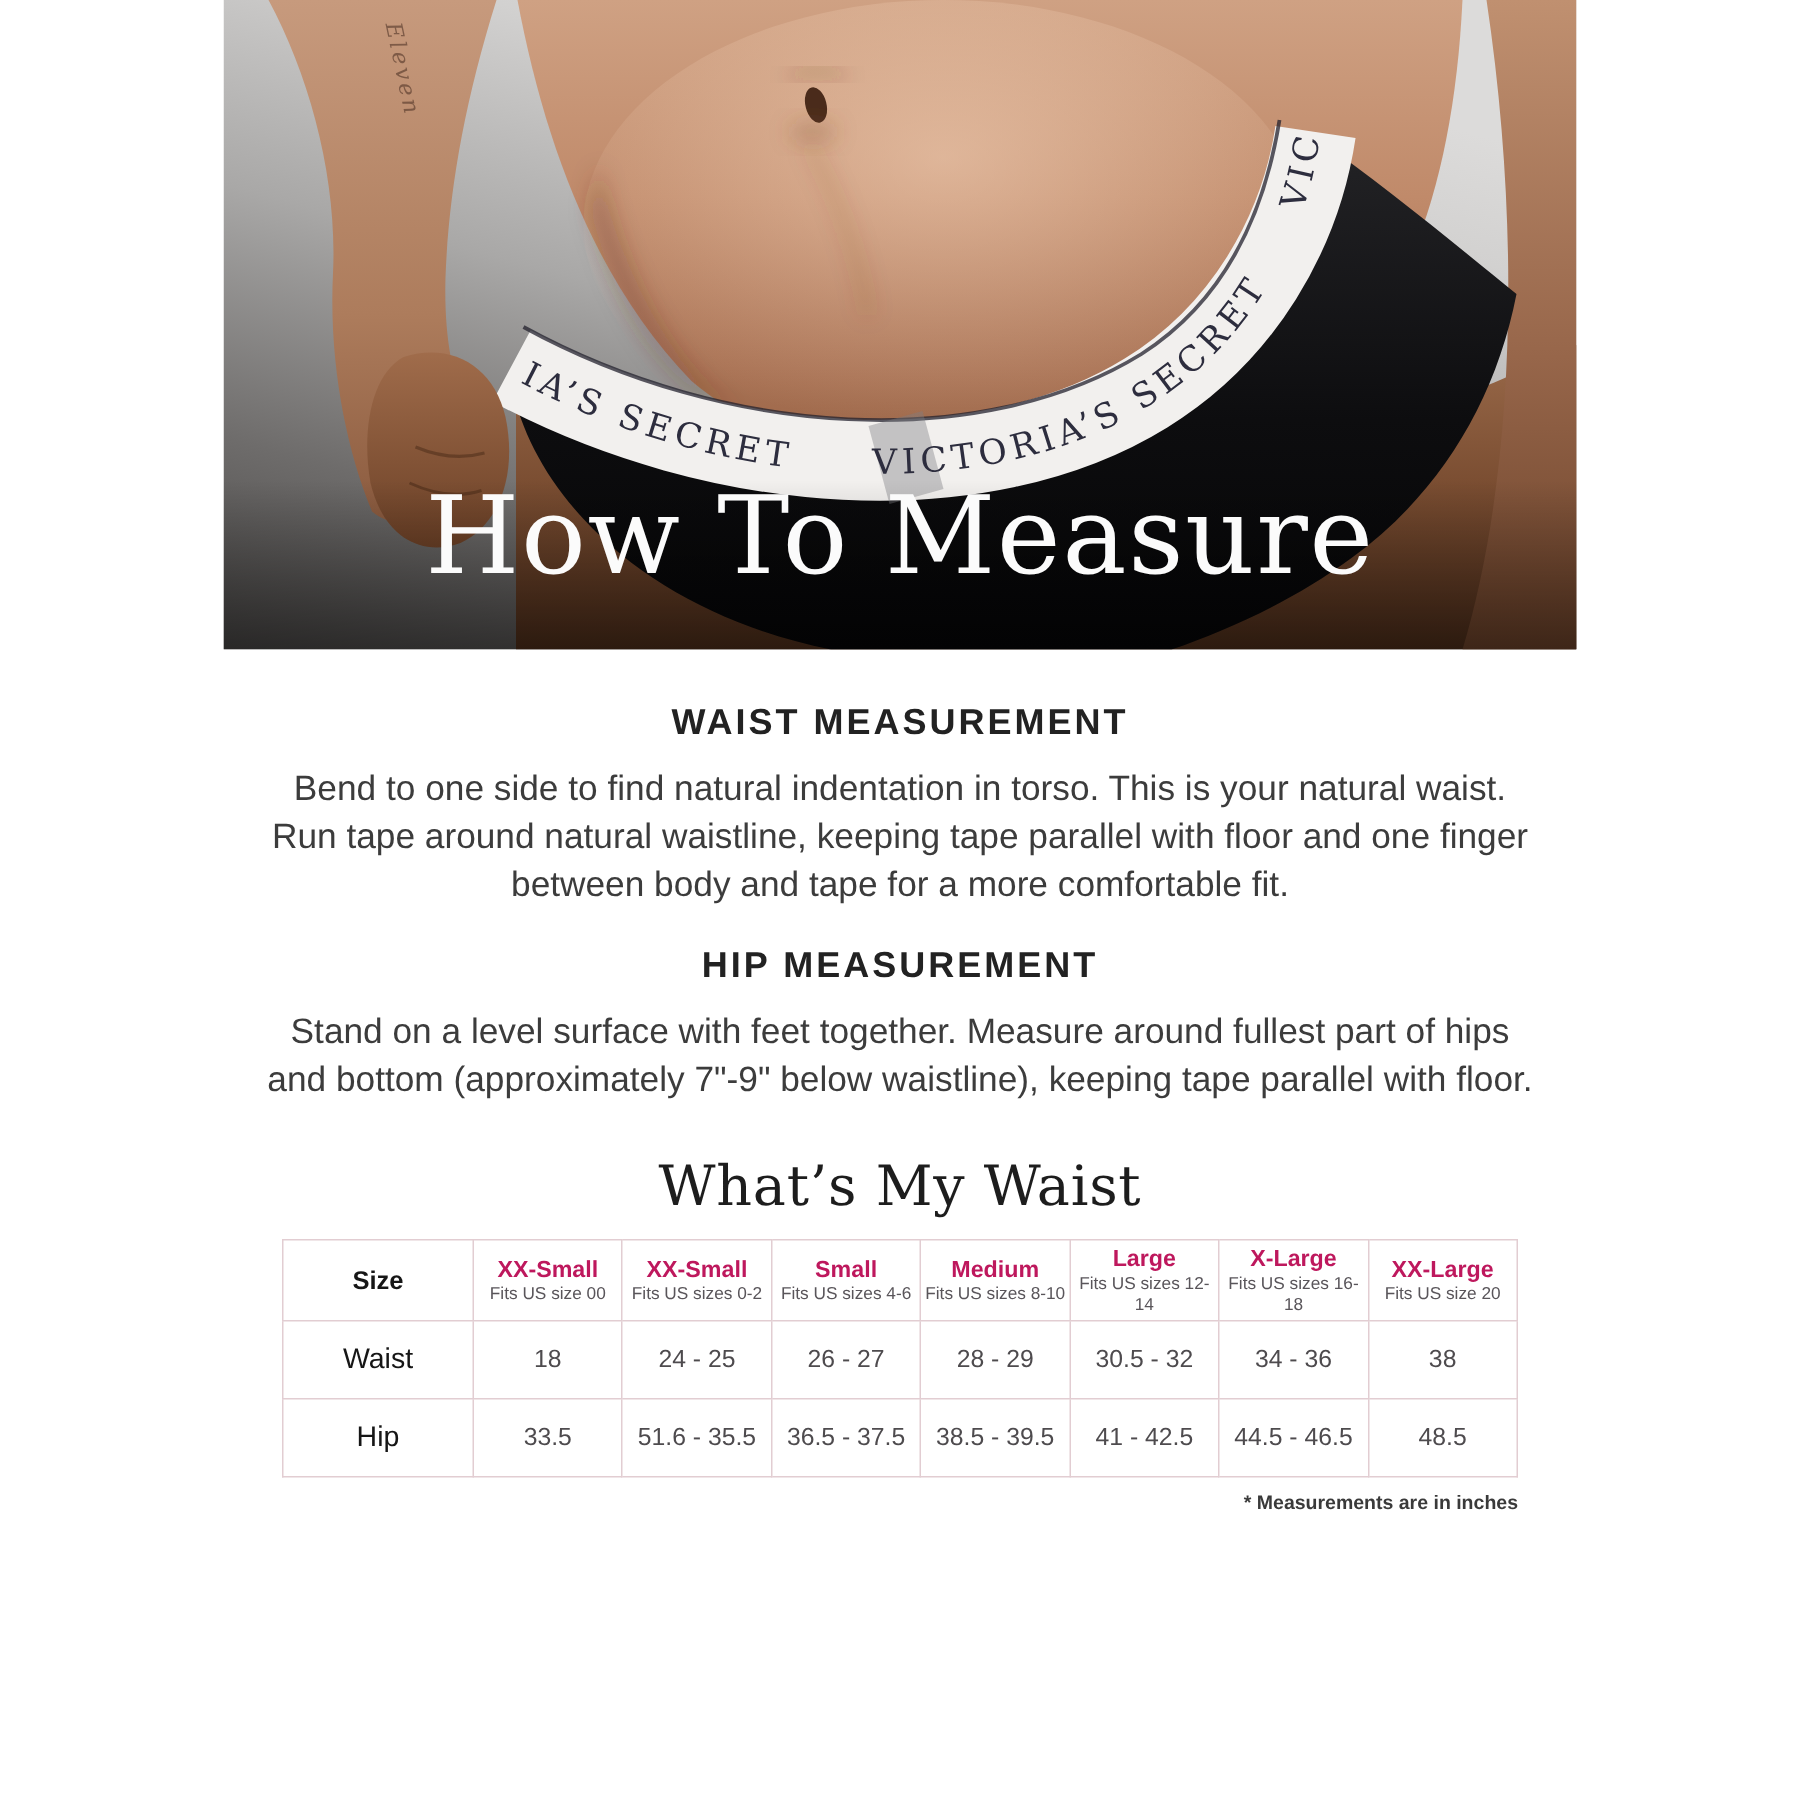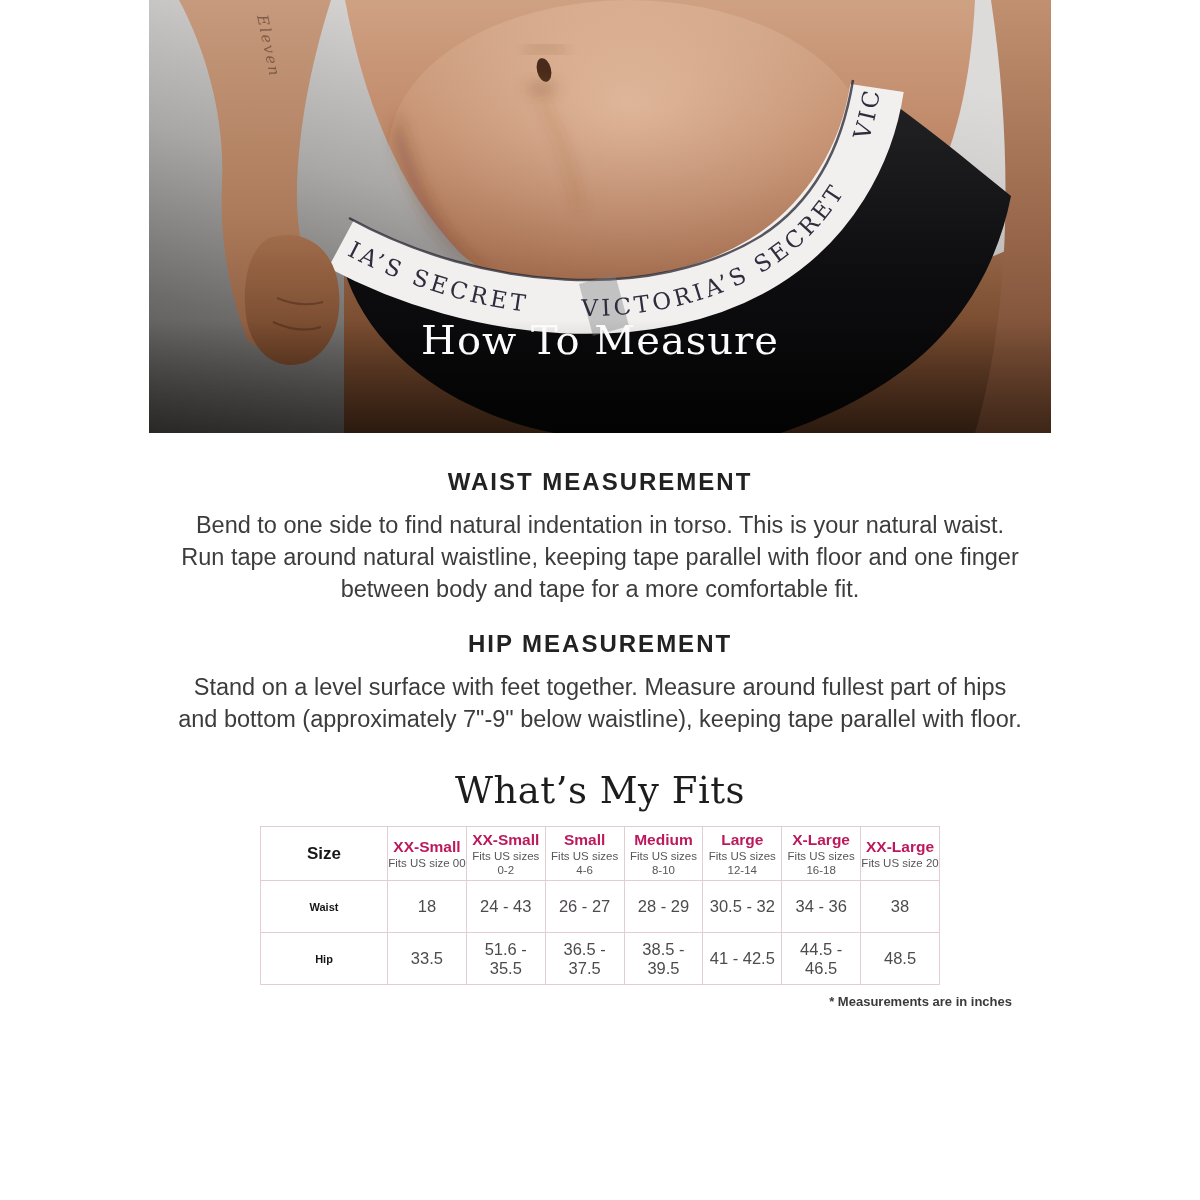--- a/index.html
+++ b/index.html
@@ -24,21 +24,21 @@
     position:relative;
     width:902px;height:433px;
     margin:0 auto;
   }
   .hero svg{position:absolute;inset:0;width:100%;height:100%;display:block;}
   .hero-title{
     position:absolute;left:0;right:0;top:318px;
     text-align:center;
     font-family:"DejaVu Serif", serif;
     font-weight:400;
-    font-size:40px;line-height:1.1;
+    font-size:72px;line-height:1.1;
     letter-spacing:1px;
     color:#fbfbfb;
   }
   
   .measure{ text-align:center; }
   .measure h2{
     font-size:24px;font-weight:700;
     letter-spacing:2px;
     color:#222222;
   }
@@ -55,42 +55,42 @@
   .table-title{
     margin-top:34px;
     text-align:center;
     font-family:"DejaVu Serif", serif;
     font-weight:400;
     font-size:37px;
     letter-spacing:0.5px;
     color:#1d1d1d;
   }
   table.size{
-    width:680px;
+    width:824px;
     margin:14px auto 0;
     border-collapse:collapse;
     table-layout:fixed;
   }
   table.size th, table.size td{
     border:1px solid var(--table-border);
     text-align:center;vertical-align:middle;
     background:#ffffff;
   }
   table.size thead th{height:54px;}
   table.size tbody th, table.size tbody td{height:52px;}
   th.corner{
     background:#ffffff;
     font-size:17px;font-weight:700;color:#161616;
   }
   th.col-h{background:var(--table-pink);}
   .col-label{font-size:15.5px;font-weight:700;color:#be185d;line-height:18px;}
   .col-sub{font-size:11.5px;font-weight:400;color:#59555a;line-height:14px;}
   th.row-label{
     background:var(--table-pink);
-    font-size:11px;font-weight:700;color:#161616;margin-left:36px;
+    font-size:19px;font-weight:400;color:#161616;margin-left:36px;
   }
   table.size td{font-size:16.5px;color:#4e4b4e;}
   .footnote{
     width:824px;margin:9px auto 0;
     text-align:right;
     font-size:13px;font-weight:600;
     color:#3a3a3a;
   }
 </style>
 </head>
@@ -192,21 +192,21 @@
   <section class="measure" id="waist-section">
     <h2>WAIST MEASUREMENT</h2>
     <p>Bend to one side to find natural indentation in torso. This is your natural waist. Run tape around natural waistline, keeping tape parallel with floor and one finger between body and tape for a more comfortable fit.</p>
   </section>
 
   <section class="measure" id="hip-section">
     <h2>HIP MEASUREMENT</h2>
     <p>Stand on a level surface with feet together. Measure around fullest part of hips and bottom (approximately 7"-9" below waistline), keeping tape parallel with floor.</p>
   </section>
 
-  <h3 class="table-title">What’s My Fits</h3>
+  <h3 class="table-title">What’s My Waist</h3>
 
   <table class="size">
     <colgroup>
       <col style="width:127px">
       <col>
         <col>
         <col>
         <col>
         <col>
         <col>
@@ -242,21 +242,21 @@
         <th class="col-h">
           <div class="col-label">XX-Large</div>
           <div class="col-sub">Fits US size 20</div>
         </th>
       </tr>
     </thead>
     <tbody>
       <tr>
         <th class="row-label">Waist</th>
         <td>18</td>
-        <td>24 - 43</td>
+        <td>24 - 25</td>
         <td>26 - 27</td>
         <td>28 - 29</td>
         <td>30.5 - 32</td>
         <td>34 - 36</td>
         <td>38</td>
       </tr>
       <tr>
         <th class="row-label">Hip</th>
         <td>33.5</td>
         <td>51.6 - 35.5</td>

